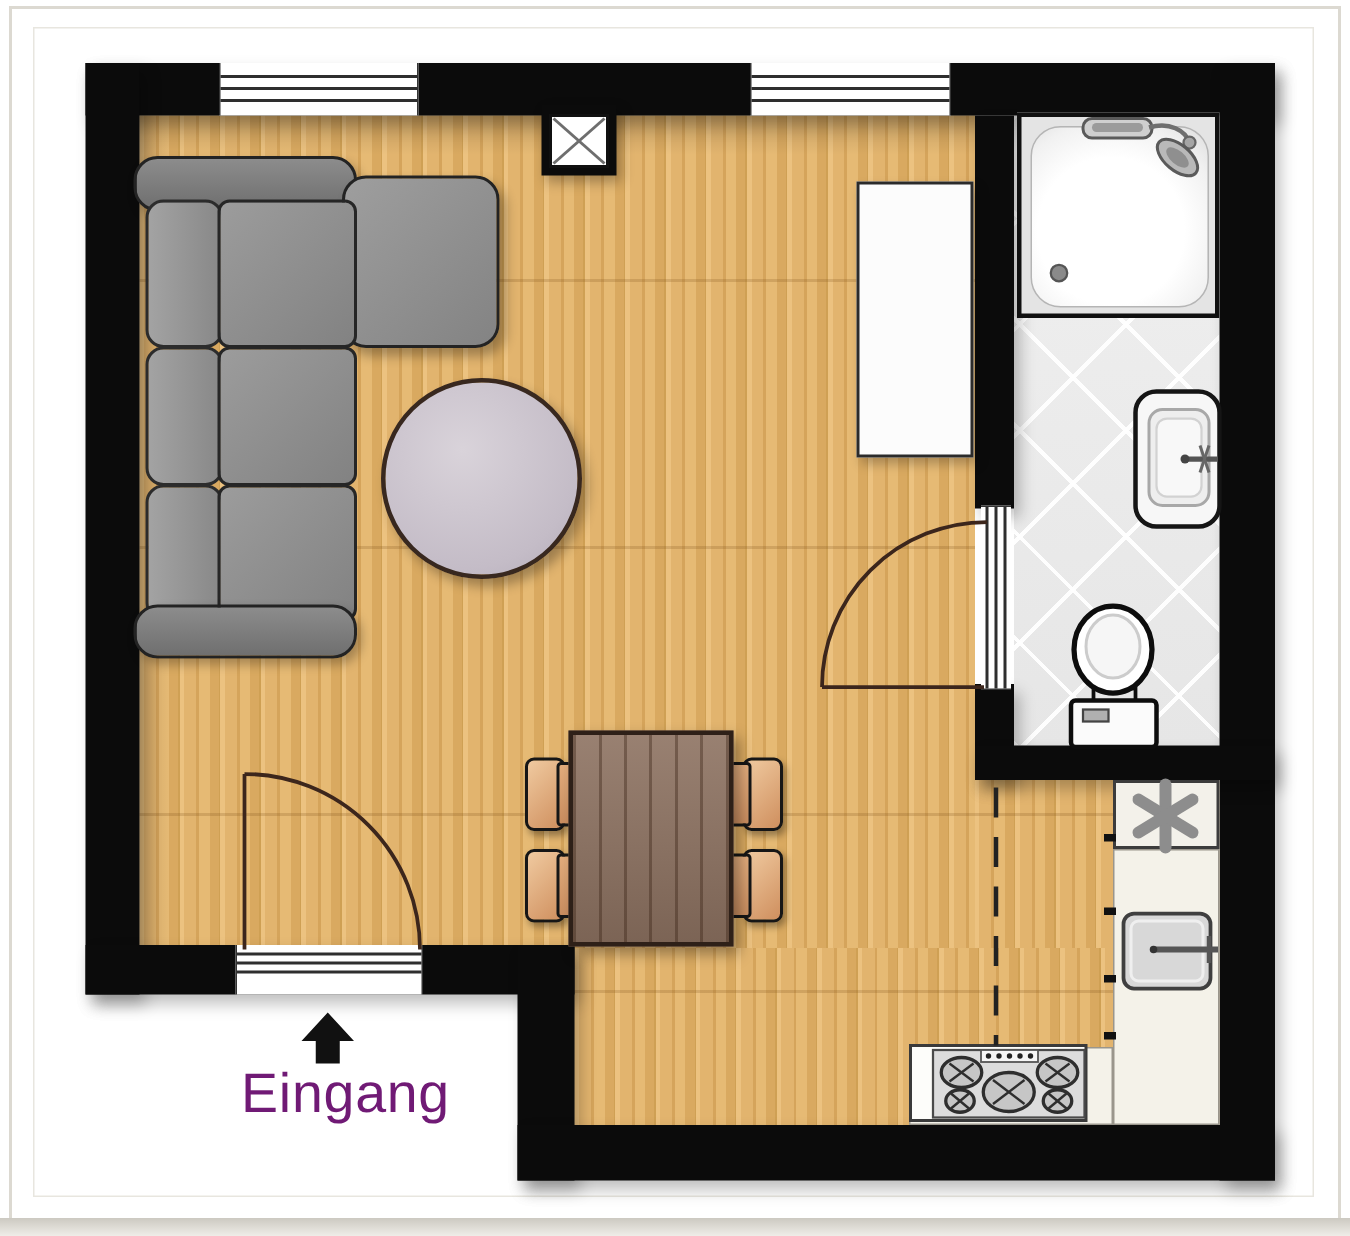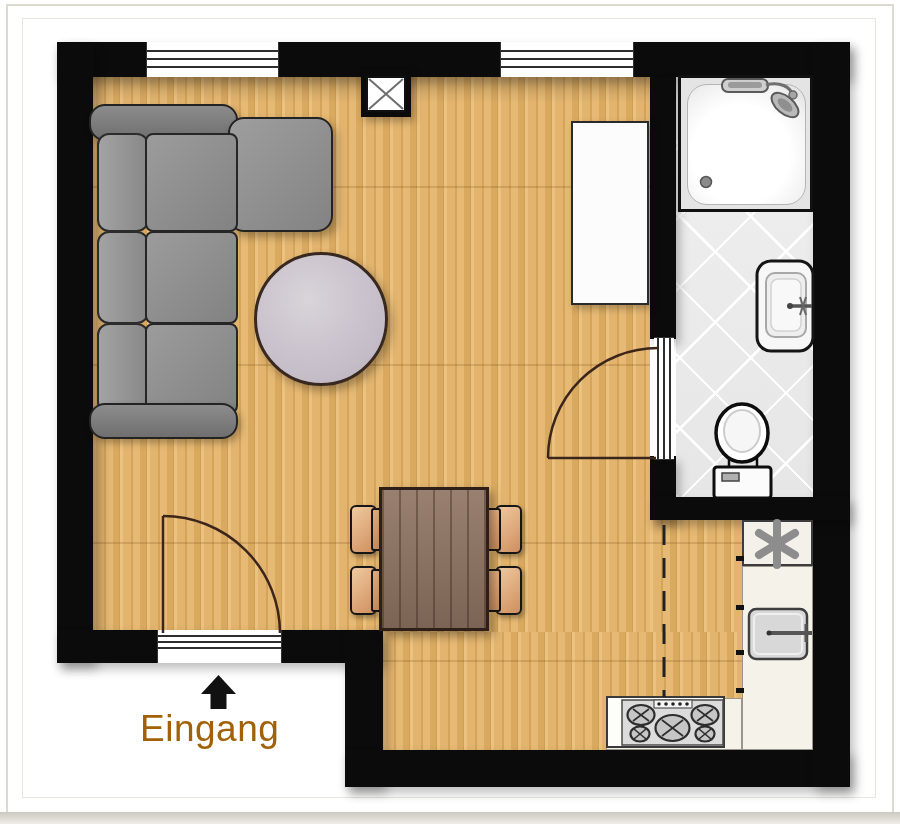--- a/index.html
+++ b/index.html
@@ -51,21 +51,21 @@
     background-image:repeating-linear-gradient(90deg, rgba(55,32,18,.38) 0 2px, transparent 2px 17px),
                      linear-gradient(180deg, rgba(255,255,255,.10), rgba(0,0,0,.12));
     border:3px solid #2e2018;box-shadow:4px 5px 9px rgba(0,0,0,.35);box-sizing:border-box;}
   .chair{background:linear-gradient(135deg,#f0caa0,var(--chair,#cf8f5e));border:2px solid #161616;border-radius:6px;box-shadow:2px 3px 5px rgba(0,0,0,.35);}
   .chair-back{background:linear-gradient(180deg,#e2ac7c,#c98d5f);border:2px solid #161616;border-radius:3px;}
   
   .shower-outer{background:#e4e4e4;border:3px solid #101010;box-sizing:border-box;}
   .shower-tray{border-radius:20px;border:1.5px solid #b5b5b5;
     background:radial-gradient(circle at 45% 58%, #ffffff 52%, #f1f1f1 78%, #dcdcdc);}
   .shaft-box{background:#fff;border:2px solid #101010;box-sizing:border-box;}
-  #eingang-label{font-size:37px;color:#a16207;text-align:left;letter-spacing:.5px;}
+  #eingang-label{font-size:37px;color:#701a75;text-align:right;letter-spacing:.5px;}
   svg.overlay{position:absolute;left:0;top:0;pointer-events:none;}
 </style>
 </head>
 <body>
 
 <div id="stage">
 
   <div class="abs frame-outer"></div>
   <div class="abs frame-inner"></div>
   <div class="abs frame-bottom"></div>

